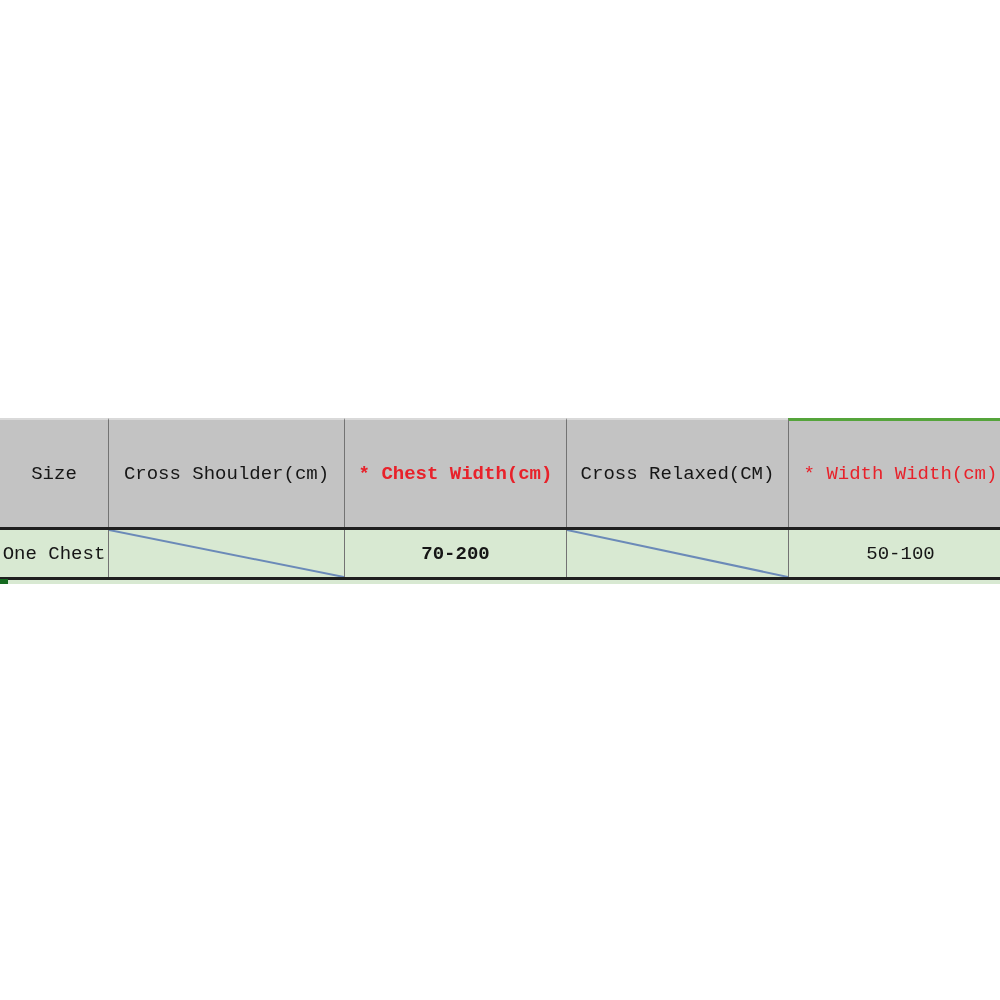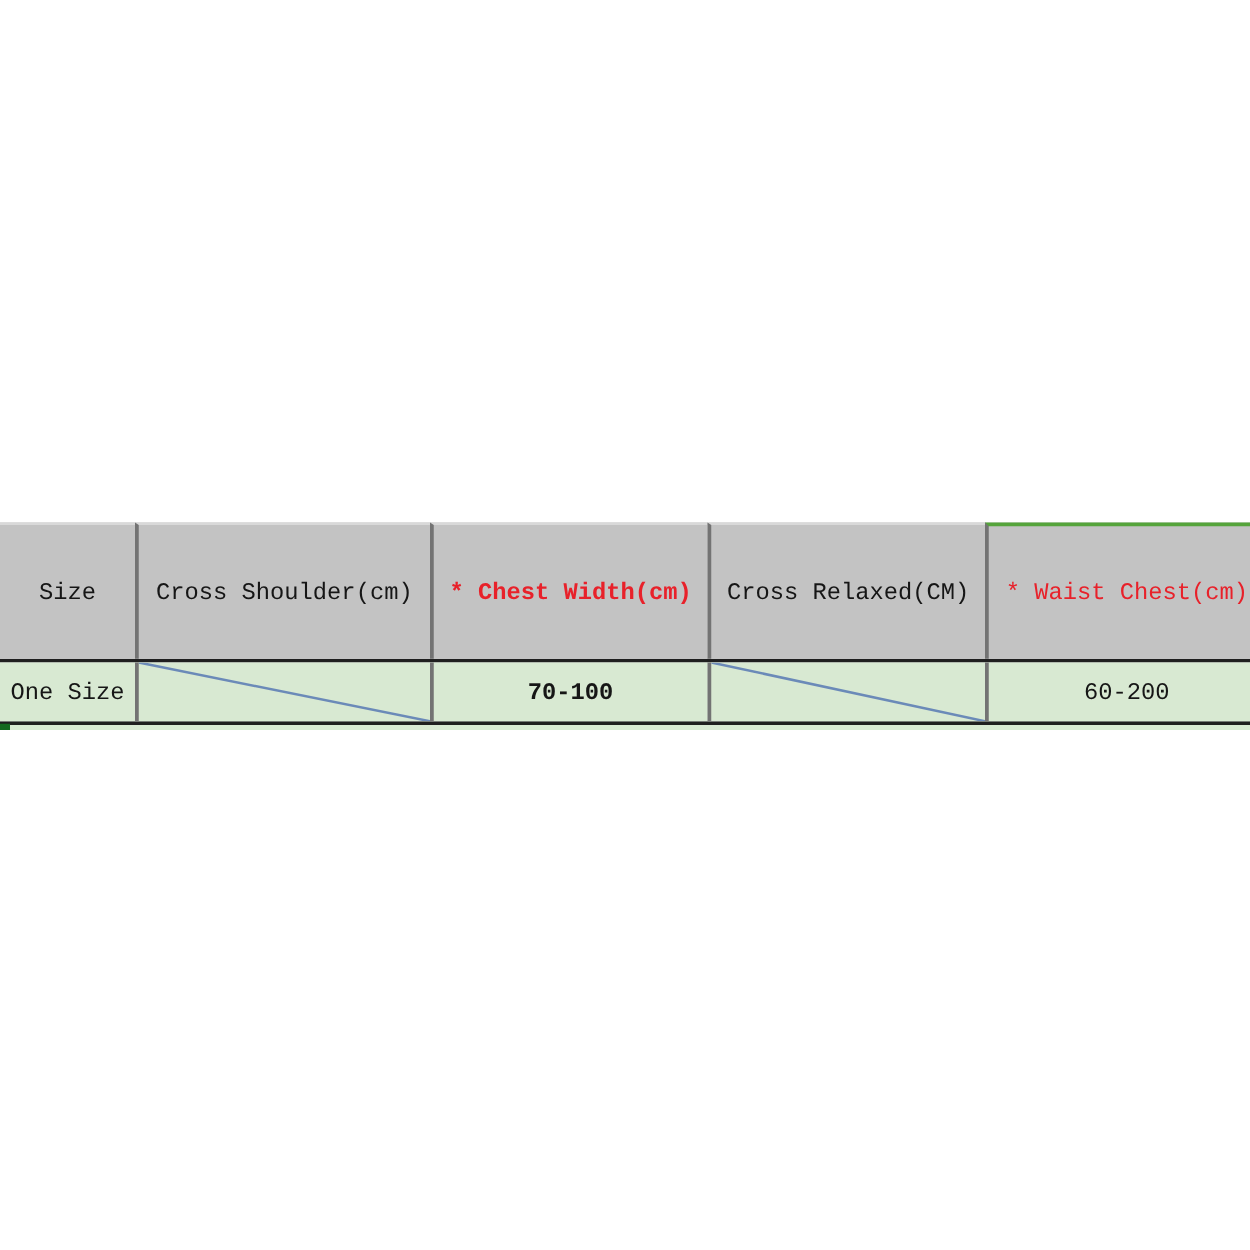--- a/index.html
+++ b/index.html
@@ -26,21 +26,21 @@
     justify-content: center;
     overflow: hidden;
     position: relative;
   }
   
   .c0 { width: 108px; }
   .c1 { width: 236px; }
   .c2 { width: 222px; font-weight: bold; }
   .c3 { width: 222px; }
   .c4 { width: 224px; }
-  .c1, .c2, .c3, .c4 { border-left: 3px solid #737373; }
+  .c1, .c2, .c3, .c4 { border-left: 1px solid #737373; }
 
   .header-row { height: 109px; }
   .header-cell {
     background: #c3c3c3;
     border-top: 2px solid #d9d9d9;
     color: #161616;
     font-size: 19px;
     letter-spacing: 0px;
     white-space: nowrap;
   }
@@ -97,43 +97,43 @@
       <div class="cell header-cell c1">
         <span>Cross Shoulder(cm)</span>
       </div>
       <div class="cell header-cell c2 red-text">
         <span>* Chest Width(cm)</span>
       </div>
       <div class="cell header-cell c3">
         <span>Cross Relaxed(CM)</span>
       </div>
       <div class="cell header-cell c4 red-text selected">
-        <span>* Waist Chest(cm)</span>
+        <span>* Width Width(cm)</span>
       </div>
     </div>
 
     <div class="row data-row">
       <div class="cell data-cell c0">
-        <span>One Size</span>
+        <span>One Chest</span>
       </div>
       <div class="cell data-cell c1">
         <svg class="diag" viewBox="0 0 100 100" preserveAspectRatio="none">
           <line x1="0" y1="0" x2="100" y2="100"></line>
         </svg>
       </div>
       <div class="cell data-cell c2">
-        <span>70-100</span>
+        <span>70-200</span>
       </div>
       <div class="cell data-cell c3">
         <svg class="diag" viewBox="0 0 100 100" preserveAspectRatio="none">
           <line x1="0" y1="0" x2="100" y2="100"></line>
         </svg>
       </div>
       <div class="cell data-cell c4">
-        <span>60-200</span>
+        <span>50-100</span>
       </div>
     </div>
 
     <div class="sliver-row">
       <div class="corner-marker"></div>
     </div>
 
   </div>
 </div>
 

